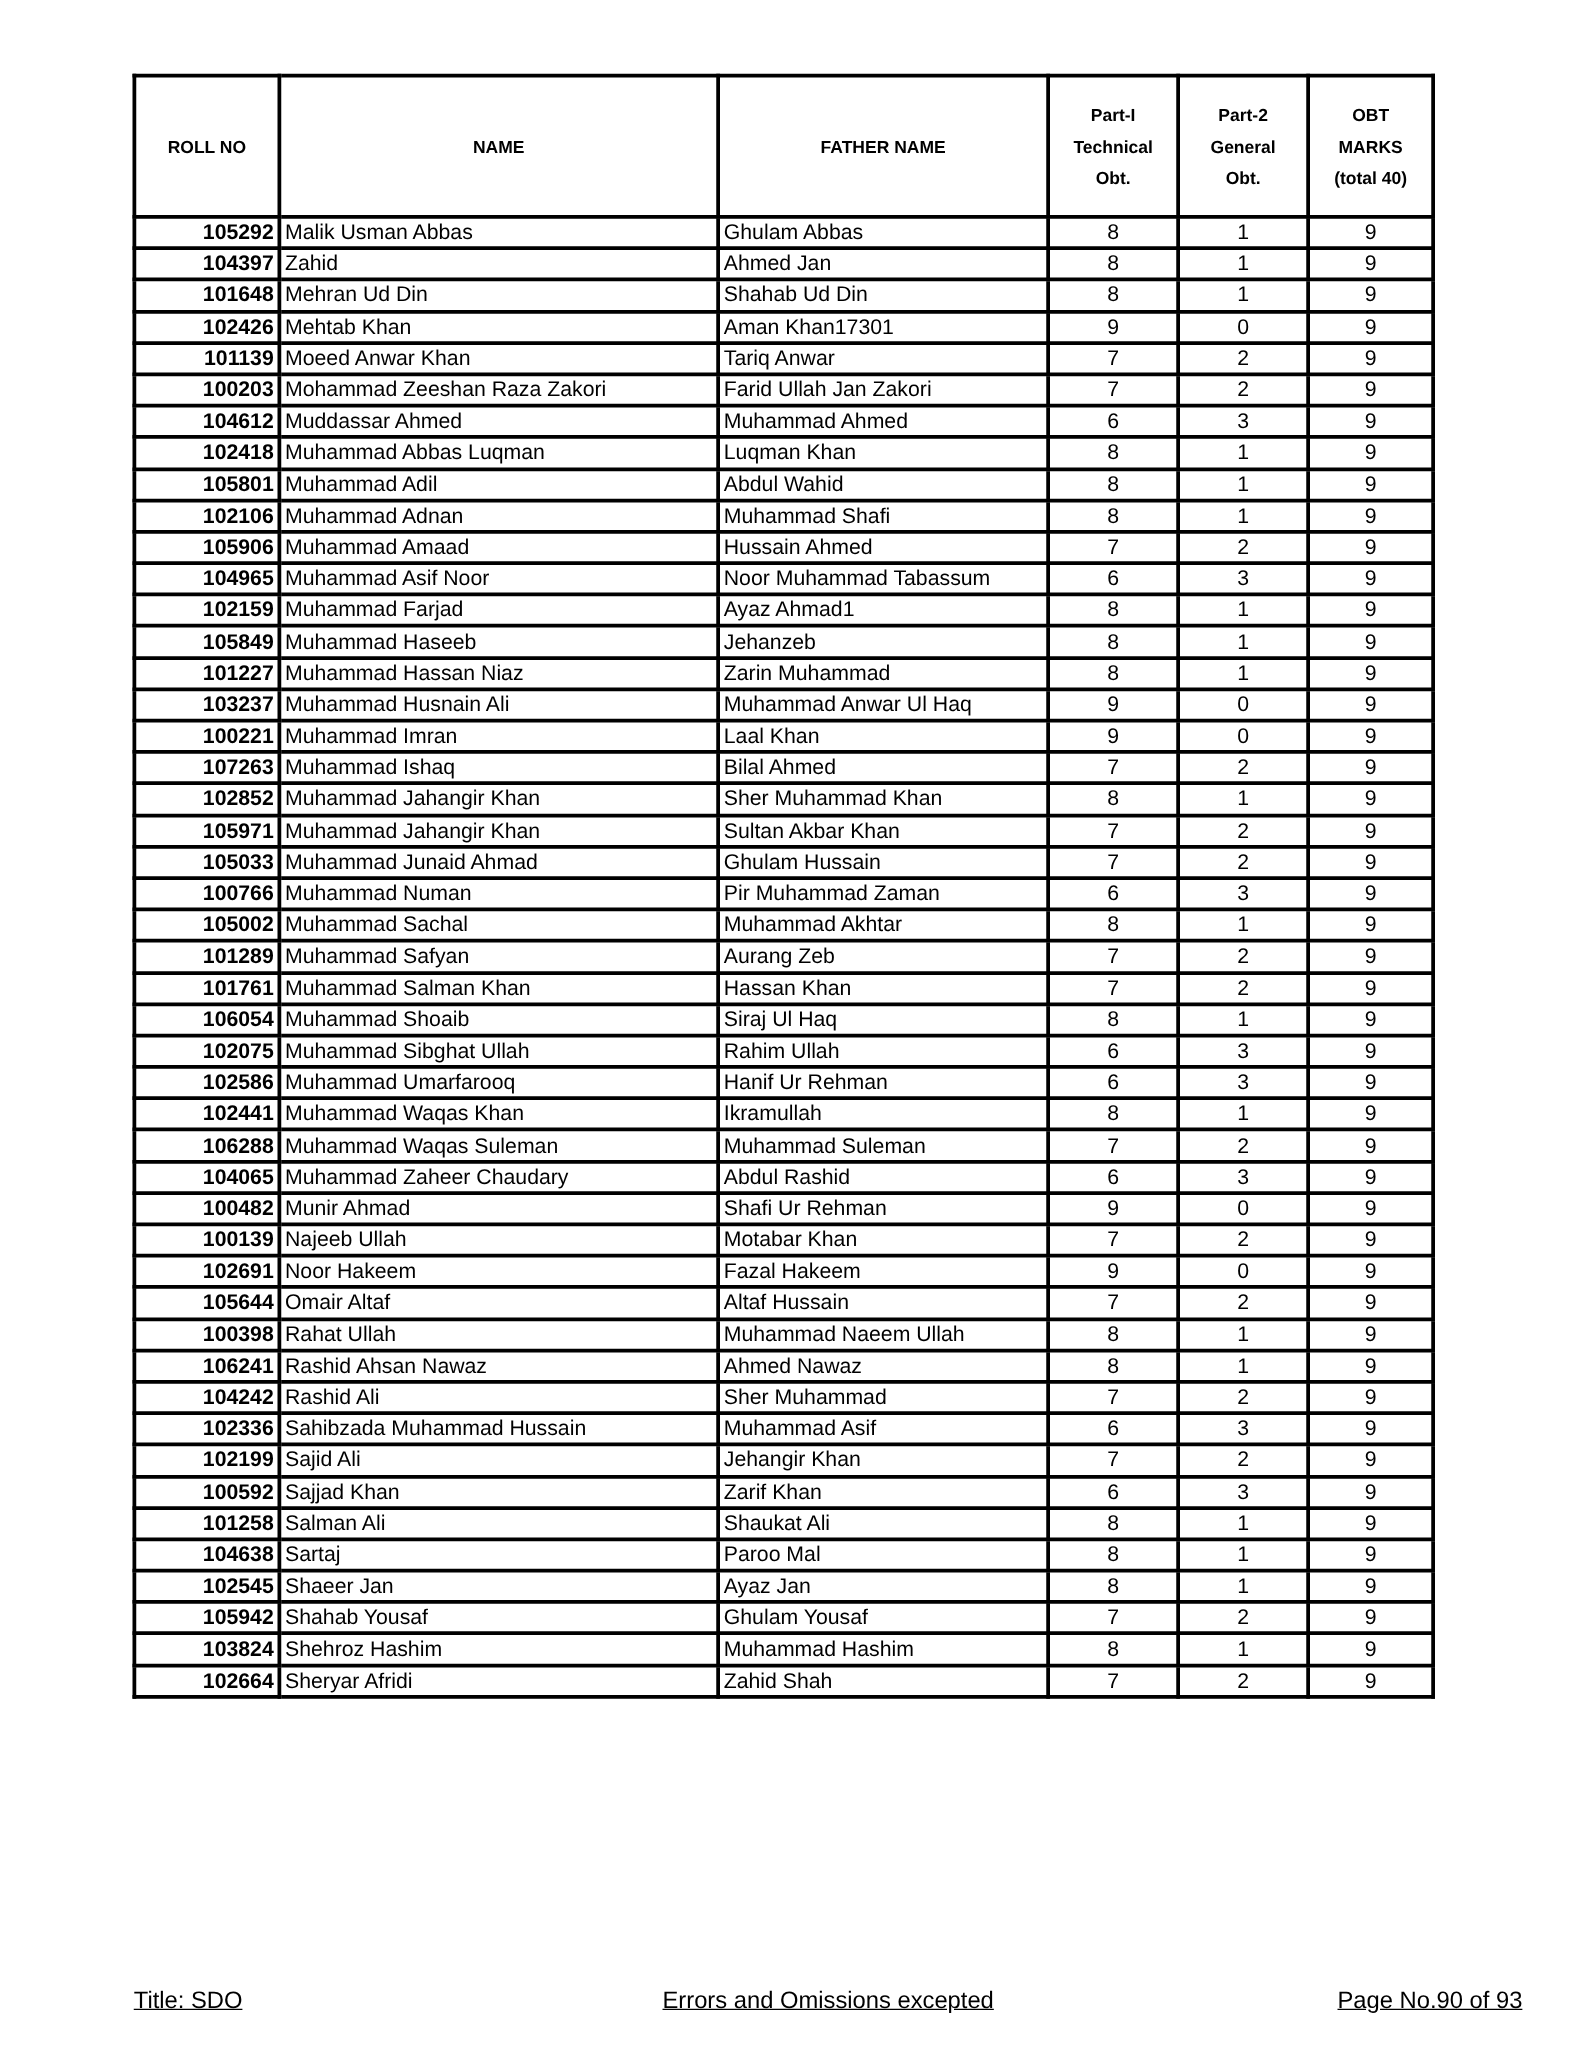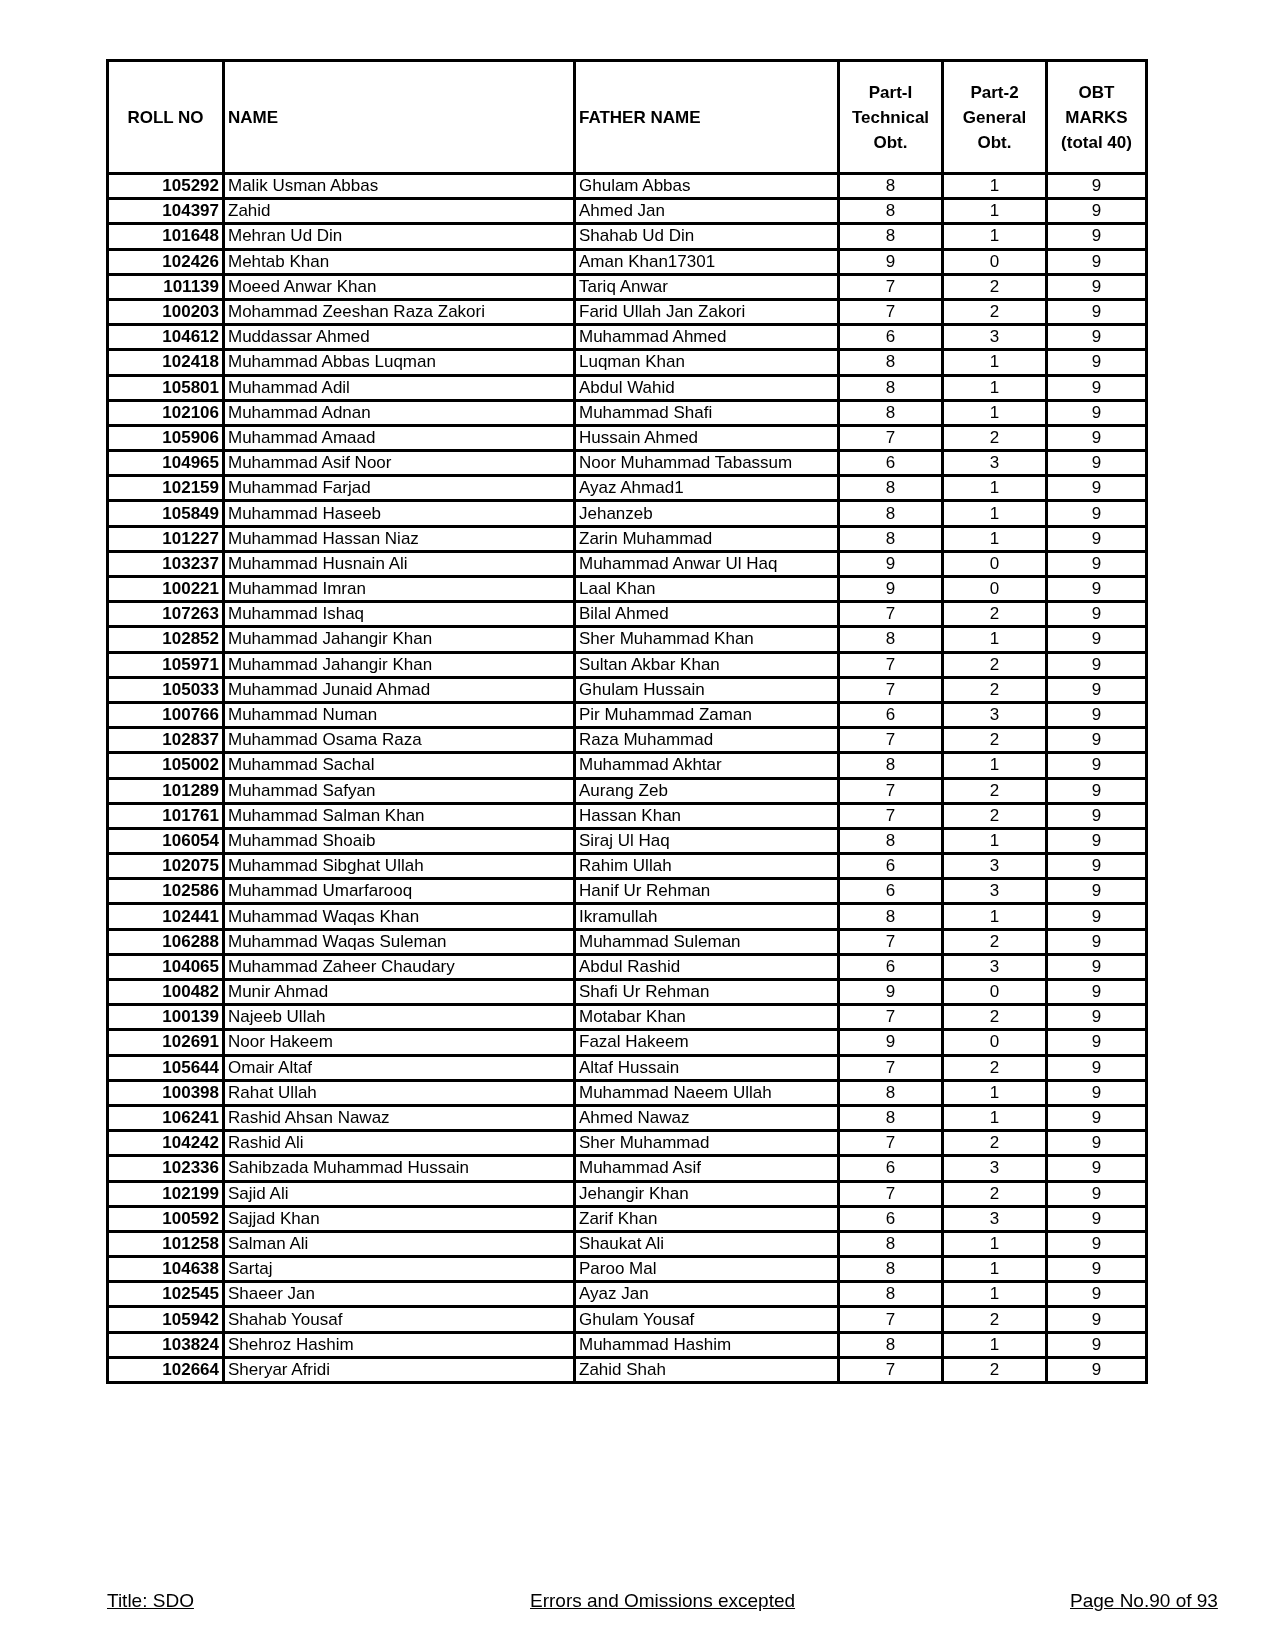--- a/index.html
+++ b/index.html
@@ -39,27 +39,27 @@
       border: 3px solid #000;
       padding: 0 3px;
       font-size: 17px;
       line-height: 20px;
       white-space: nowrap;
       overflow: hidden;
     }
     table.results thead th {
       height: 110px;
       font-weight: bold;
-      font-size: 17px;
+      font-size: 14px;
       line-height: 25px;
       text-align: center;
       vertical-align: middle;
     }
     table.results thead th.left {
-      text-align: left;
+      text-align: center;
     }
     table.results tbody td {
       height: 22.2px;
       padding-top: 0;
       padding-bottom: 0;
     }
     td.roll {
       font-weight: bold;
       text-align: right;
     }
@@ -287,28 +287,20 @@
         </tr>
         <tr>
           <td class="roll">100766</td>
           <td class="name">Muhammad Numan</td>
           <td class="father">Pir Muhammad Zaman</td>
           <td class="num">6</td>
           <td class="num">3</td>
           <td class="num">9</td>
         </tr>
         <tr>
-          <td class="roll">102837</td>
-          <td class="name">Muhammad Osama Raza</td>
-          <td class="father">Raza Muhammad</td>
-          <td class="num">7</td>
-          <td class="num">2</td>
-          <td class="num">9</td>
-        </tr>
-        <tr>
           <td class="roll">105002</td>
           <td class="name">Muhammad Sachal</td>
           <td class="father">Muhammad Akhtar</td>
           <td class="num">8</td>
           <td class="num">1</td>
           <td class="num">9</td>
         </tr>
         <tr>
           <td class="roll">101289</td>
           <td class="name">Muhammad Safyan</td>

